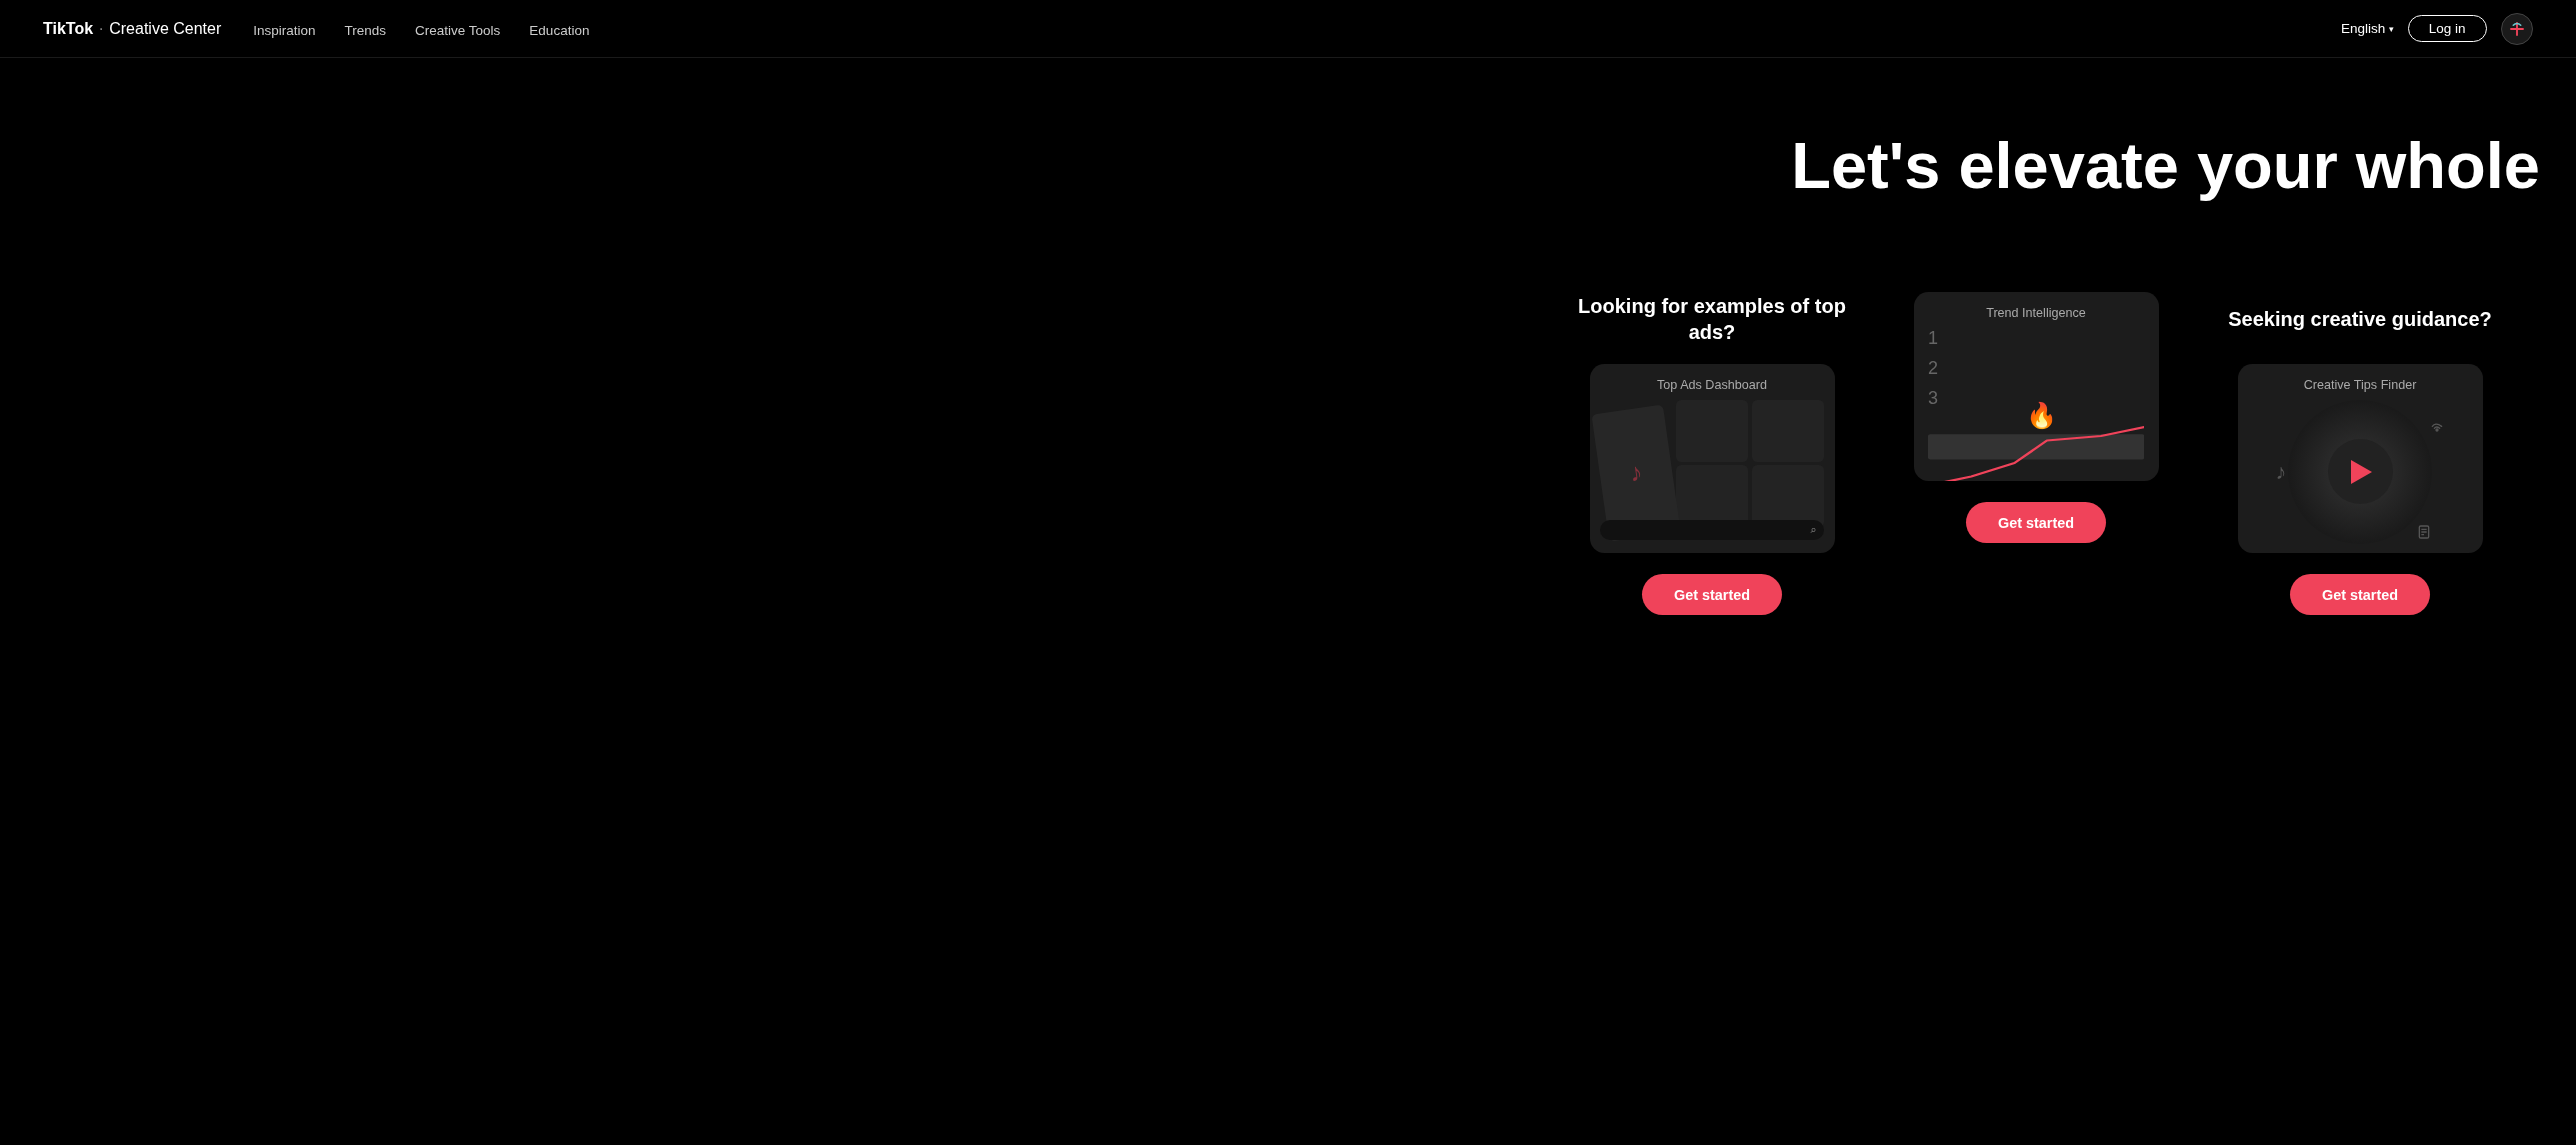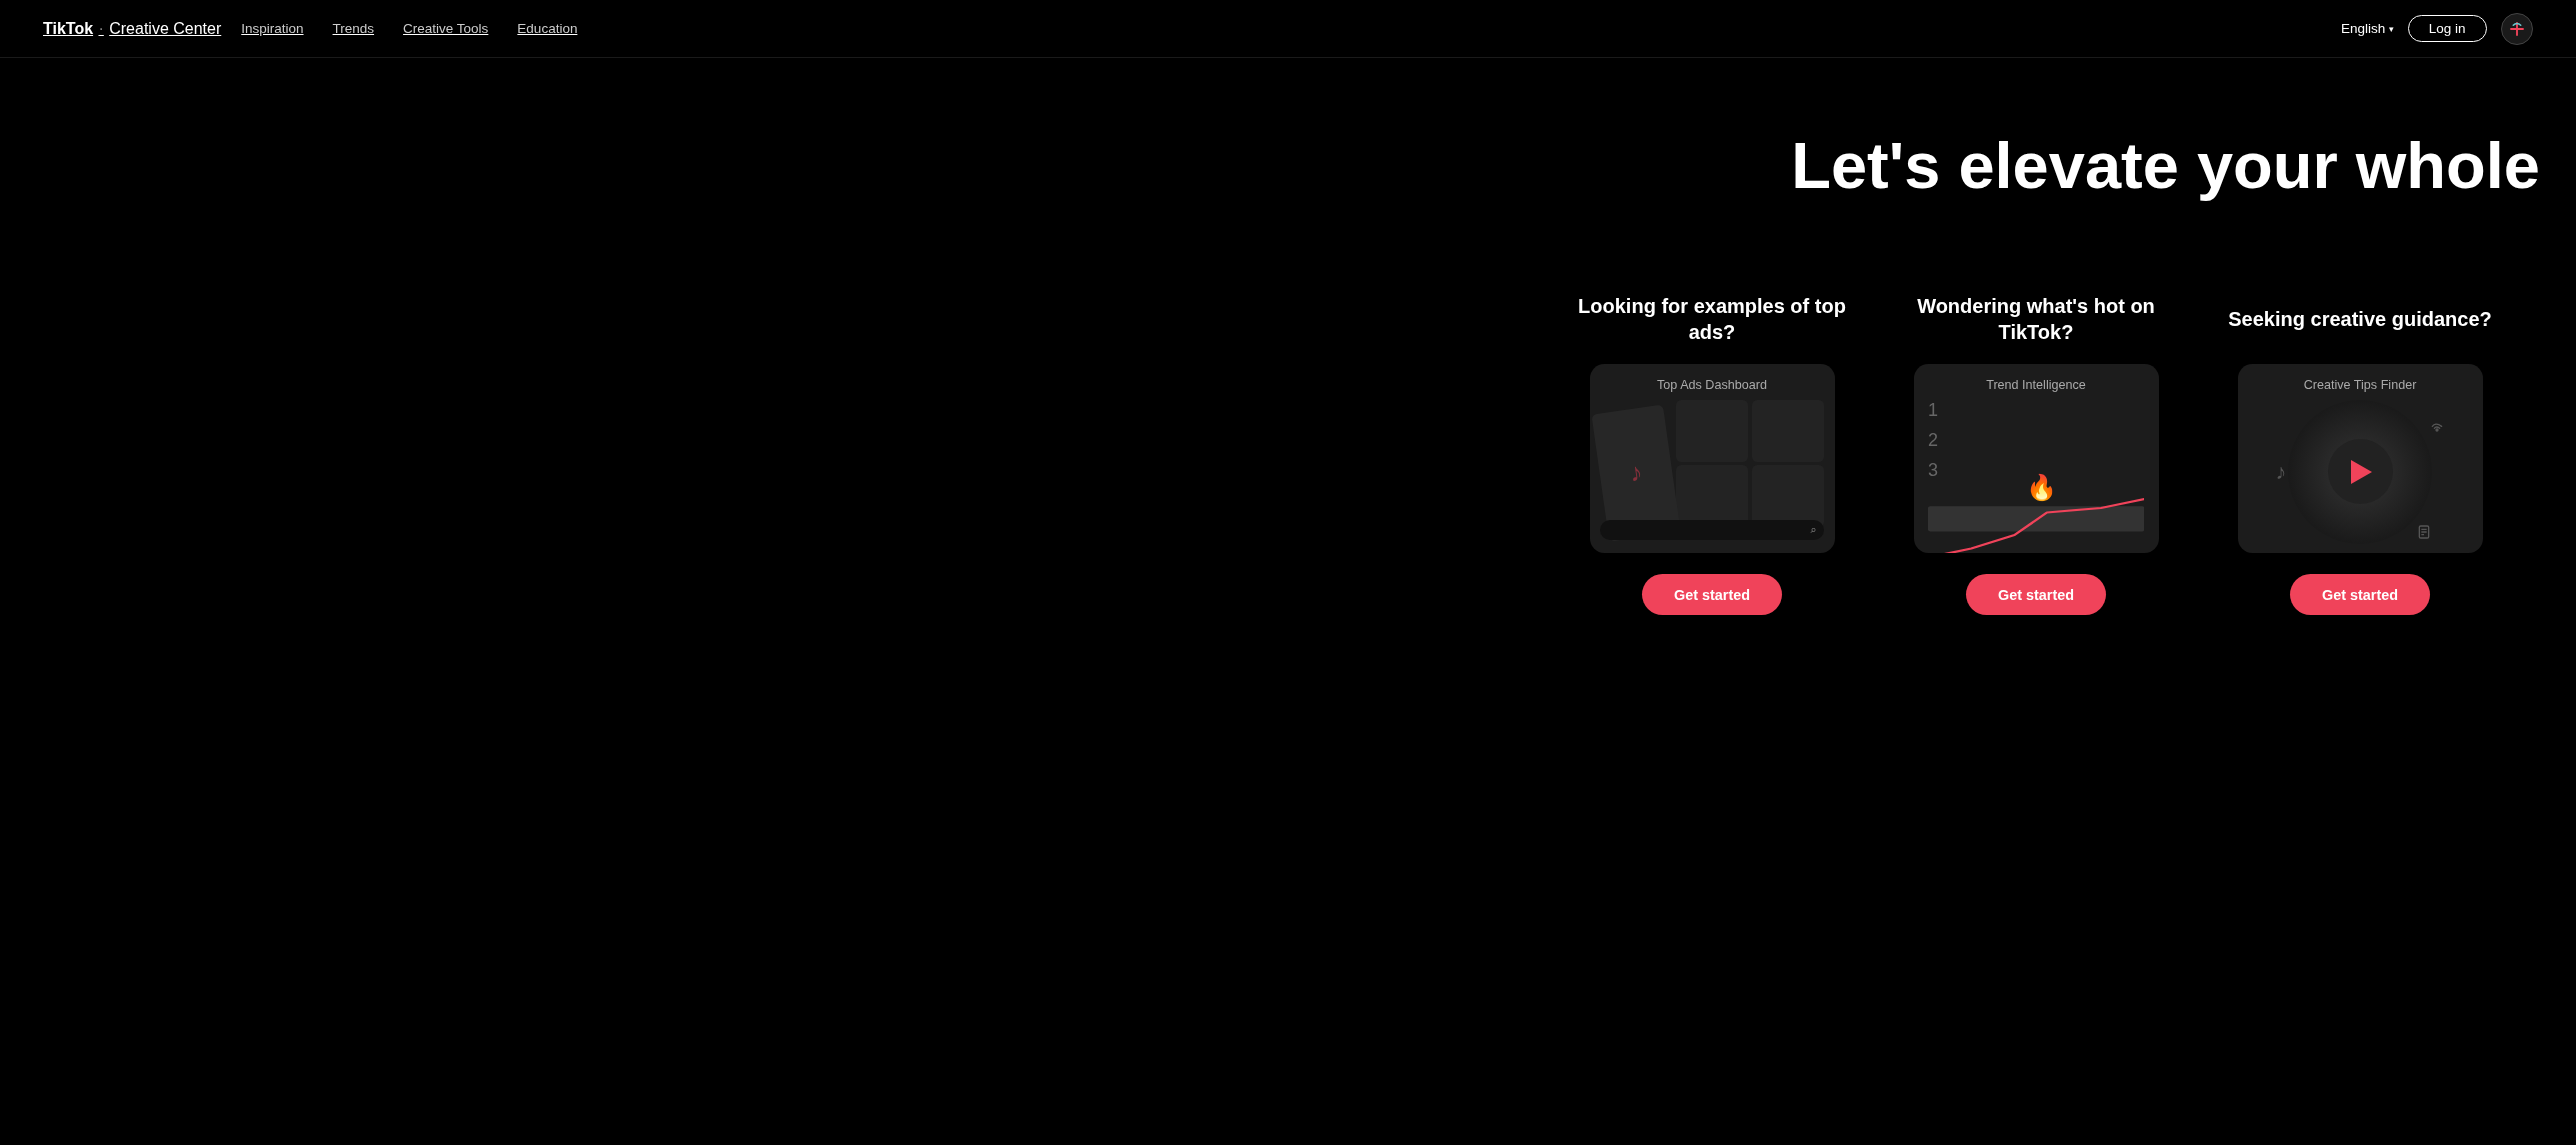--- a/index.html
+++ b/index.html
@@ -18,23 +18,22 @@
       justify-content: space-between;
       padding: 0 43px;
       height: 58px;
       background: #000;
       border-bottom: 0.9px solid #1a1a1a;
       position: relative;
       z-index: 10;
     }
     .nav-left {
       display: flex;
-      align-items: flex-start;
-      gap: 20px;
-      text-decoration: underline;
+      align-items: flex-end;
+      gap: 32px;
     }
     .logo {
       display: flex;
       align-items: center;
       gap: 5.4px;
       font-size: 16px;
       font-weight: 700;
       white-space: nowrap;
     }
     .logo-tiktok {
@@ -391,21 +390,20 @@
         </div>
         <div class="card1-searchbar">
           <span class="search-icon-small">⌕</span>
         </div>
       </div>
     </div>
     <button class="get-started-btn">Get started</button>
   </div>
 
   <div class="card-col">
-    <div class="card-heading">Wondering what's hot on TikTok?</div>
     <div class="card-image">
       <span class="card-image-label">Trend Intelligence</span>
       <div class="card2-content">
         <div class="trend-numbers">
           <span>1</span>
           <span>2</span>
           <span>3</span>
         </div>
         <div class="trend-area">
           <span class="fire-icon">🔥</span>

